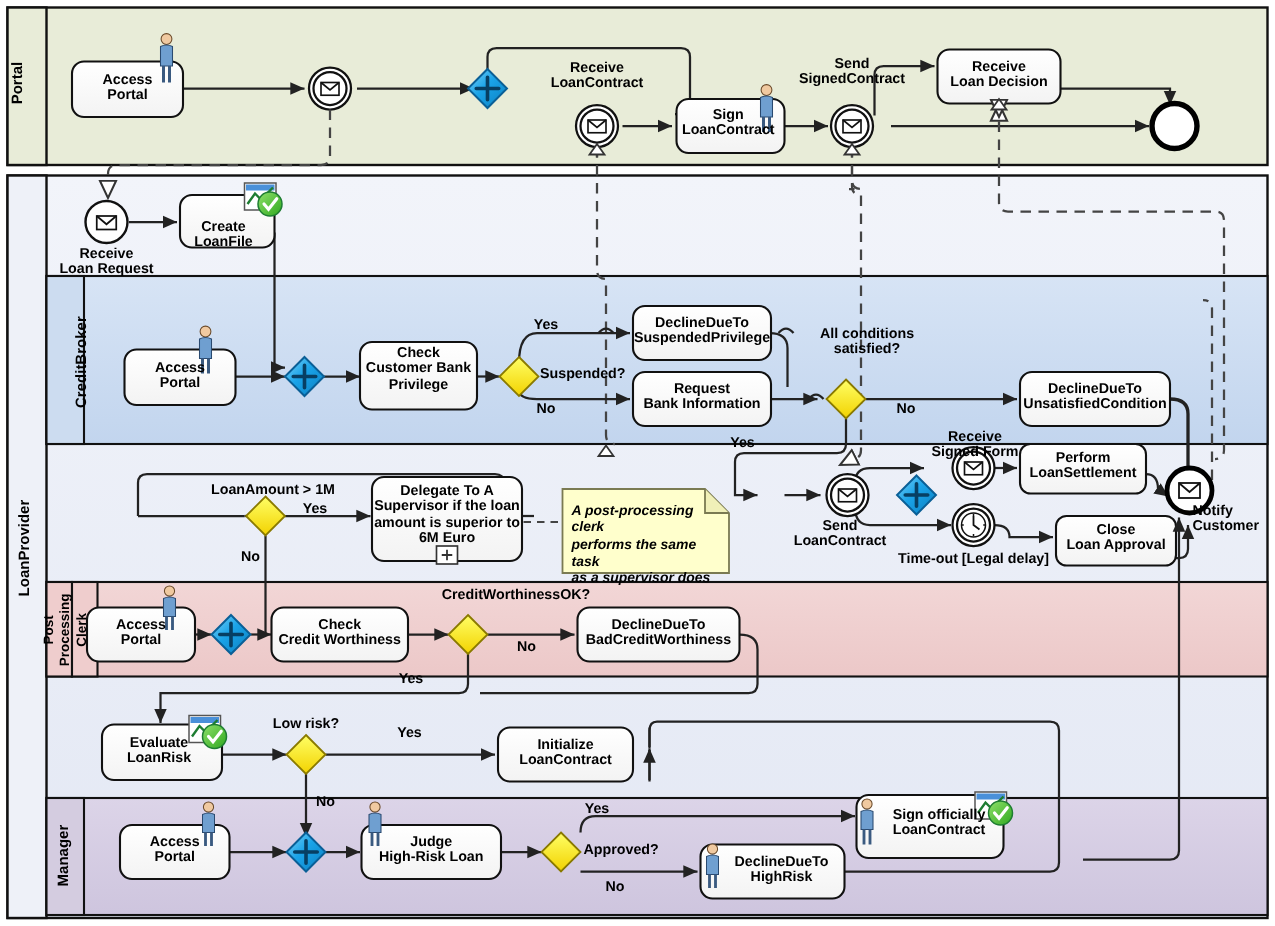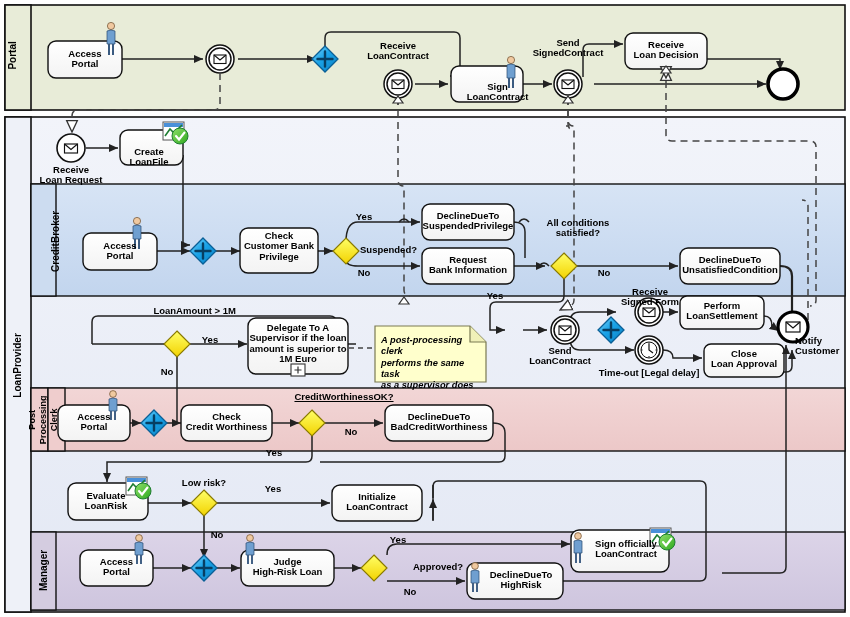--- a/index.html
+++ b/index.html
@@ -441,21 +441,21 @@
 <div class="lbl lane-lbl" style="left:11px;top:236px;width:90px;transform:rotate(-90deg);">CreditBroker</div>
 <div class="lbl lane-lbl" style="left:18px;top:415px;width:30px;font-size:9px;transform:rotate(-90deg);">Post</div>
 <div class="lbl lane-lbl" style="left:14px;top:415px;width:60px;font-size:9px;transform:rotate(-90deg);">Processing</div>
 <div class="lbl lane-lbl" style="left:37px;top:415px;width:36px;font-size:9px;transform:rotate(-90deg);">Clerk</div>
 <div class="lbl lane-lbl" style="left:13px;top:565px;width:62px;transform:rotate(-90deg);">Manager</div>
 
 <div class="lbl task-lbl" style="left:48px;top:49px;width:74px;">Access
 Portal</div>
 <div class="lbl evt-lbl" style="left:348px;top:41px;width:100px;">Receive
 LoanContract</div>
-<div class="lbl task-lbl" style="left:451px;top:82px;width:69px;padding-left:12px;">Sign
+<div class="lbl task-lbl" style="left:451px;top:72px;width:69px;">Sign
 LoanContract</div>
 <div class="lbl evt-lbl" style="left:512px;top:38px;width:112px;">Send
 SignedContract</div>
 <div class="lbl task-lbl" style="left:625px;top:40px;width:82px;">Receive
 Loan Decision</div>
 
 <div class="lbl evt-lbl" style="left:21px;top:165px;width:100px;">Receive
 Loan Request</div>
 <div class="lbl task-lbl" style="left:120px;top:136px;width:58px;margin-top:11px;">Create
 LoanFile</div>
@@ -472,65 +472,65 @@
 SuspendedPrivilege</div>
 <div class="lbl task-lbl" style="left:422px;top:255px;width:92px;">Request
 Bank Information</div>
 <div class="lbl flow-lbl" style="left:523px;top:218px;width:110px;">All conditions
 satisfied?</div>
 <div class="lbl flow-lbl" style="left:592px;top:268px;width:24px;">No</div>
 <div class="lbl flow-lbl" style="left:483px;top:291px;width:24px;">Yes</div>
 <div class="lbl task-lbl" style="left:680px;top:255px;width:100px;">DeclineDueTo
 UnsatisfiedCondition</div>
 
-<div class="lbl flow-lbl" style="left:128px;top:306px;width:108px;text-align:right;">LoanAmount &gt; 1M</div>
+<div class="lbl flow-lbl" style="left:128px;top:322px;width:108px;">LoanAmount &gt; 1M</div>
 <div class="lbl flow-lbl" style="left:198px;top:335px;width:24px;">Yes</div>
 <div class="lbl flow-lbl" style="left:155px;top:367px;width:24px;">No</div>
 <div class="lbl task-lbl" style="left:249px;top:323px;width:98px;">Delegate To A
 Supervisor if the loan
 amount is superior to
-1M Euro</div>
+6M Euro</div>
 <div class="lbl note-lbl" style="left:381px;top:335px;width:104px;font-style:italic;">A post-processing clerk
 performs the same task
 as a supervisor does</div>
 <div class="lbl evt-lbl" style="left:512px;top:346px;width:96px;">Send
 LoanContract</div>
 <div class="lbl evt-lbl" style="left:600px;top:287px;width:100px;">Receive
 Signed Form</div>
 <div class="lbl evt-lbl" style="left:589px;top:368px;width:120px;">Time-out [Legal delay]</div>
 <div class="lbl task-lbl" style="left:680px;top:301px;width:84px;">Perform
 LoanSettlement</div>
 <div class="lbl task-lbl" style="left:704px;top:349px;width:80px;">Close
 Loan Approval</div>
 <div class="lbl evt-lbl" style="left:795px;top:336px;width:56px;text-align:left;">Notify
 Customer</div>
 
 <div class="lbl task-lbl" style="left:58px;top:412px;width:72px;">Access
 Portal</div>
 <div class="lbl task-lbl" style="left:181px;top:412px;width:91px;">Check
 Credit Worthiness</div>
-<div class="lbl flow-lbl" style="left:274px;top:392px;width:140px;text-decoration:underline;">CreditWorthinessOK?</div>
+<div class="lbl flow-lbl" style="left:274px;top:392px;width:140px;">CreditWorthinessOK?</div>
 <div class="lbl flow-lbl" style="left:339px;top:427px;width:24px;">No</div>
 <div class="lbl flow-lbl" style="left:260px;top:448px;width:28px;">Yes</div>
 <div class="lbl task-lbl" style="left:385px;top:412px;width:108px;">DeclineDueTo
 BadCreditWorthiness</div>
 
 <div class="lbl task-lbl" style="left:68px;top:491px;width:76px;">Evaluate
 LoanRisk</div>
 <div class="lbl flow-lbl" style="left:168px;top:478px;width:72px;">Low risk?</div>
 <div class="lbl flow-lbl" style="left:260px;top:484px;width:26px;">Yes</div>
 <div class="lbl flow-lbl" style="left:206px;top:530px;width:22px;">No</div>
 <div class="lbl task-lbl" style="left:332px;top:492px;width:90px;">Initialize
 LoanContract</div>
 
 <div class="lbl task-lbl" style="left:80px;top:557px;width:73px;">Access
 Portal</div>
 <div class="lbl task-lbl" style="left:241px;top:557px;width:93px;">Judge
 High-Risk Loan</div>
-<div class="lbl flow-lbl" style="left:389px;top:562px;width:62px;text-align:left;margin-left:24px;">Approved?</div>
+<div class="lbl flow-lbl" style="left:389px;top:562px;width:62px;text-align:left;">Approved?</div>
 <div class="lbl flow-lbl" style="left:385px;top:535px;width:26px;">Yes</div>
 <div class="lbl flow-lbl" style="left:399px;top:587px;width:22px;">No</div>
 <div class="lbl task-lbl" style="left:477px;top:570px;width:88px;">DeclineDueTo
 HighRisk</div>
 <div class="lbl task-lbl" style="left:581px;top:539px;width:90px;">Sign officially
 LoanContract</div>
 
 </div>
 
 </body></html>

